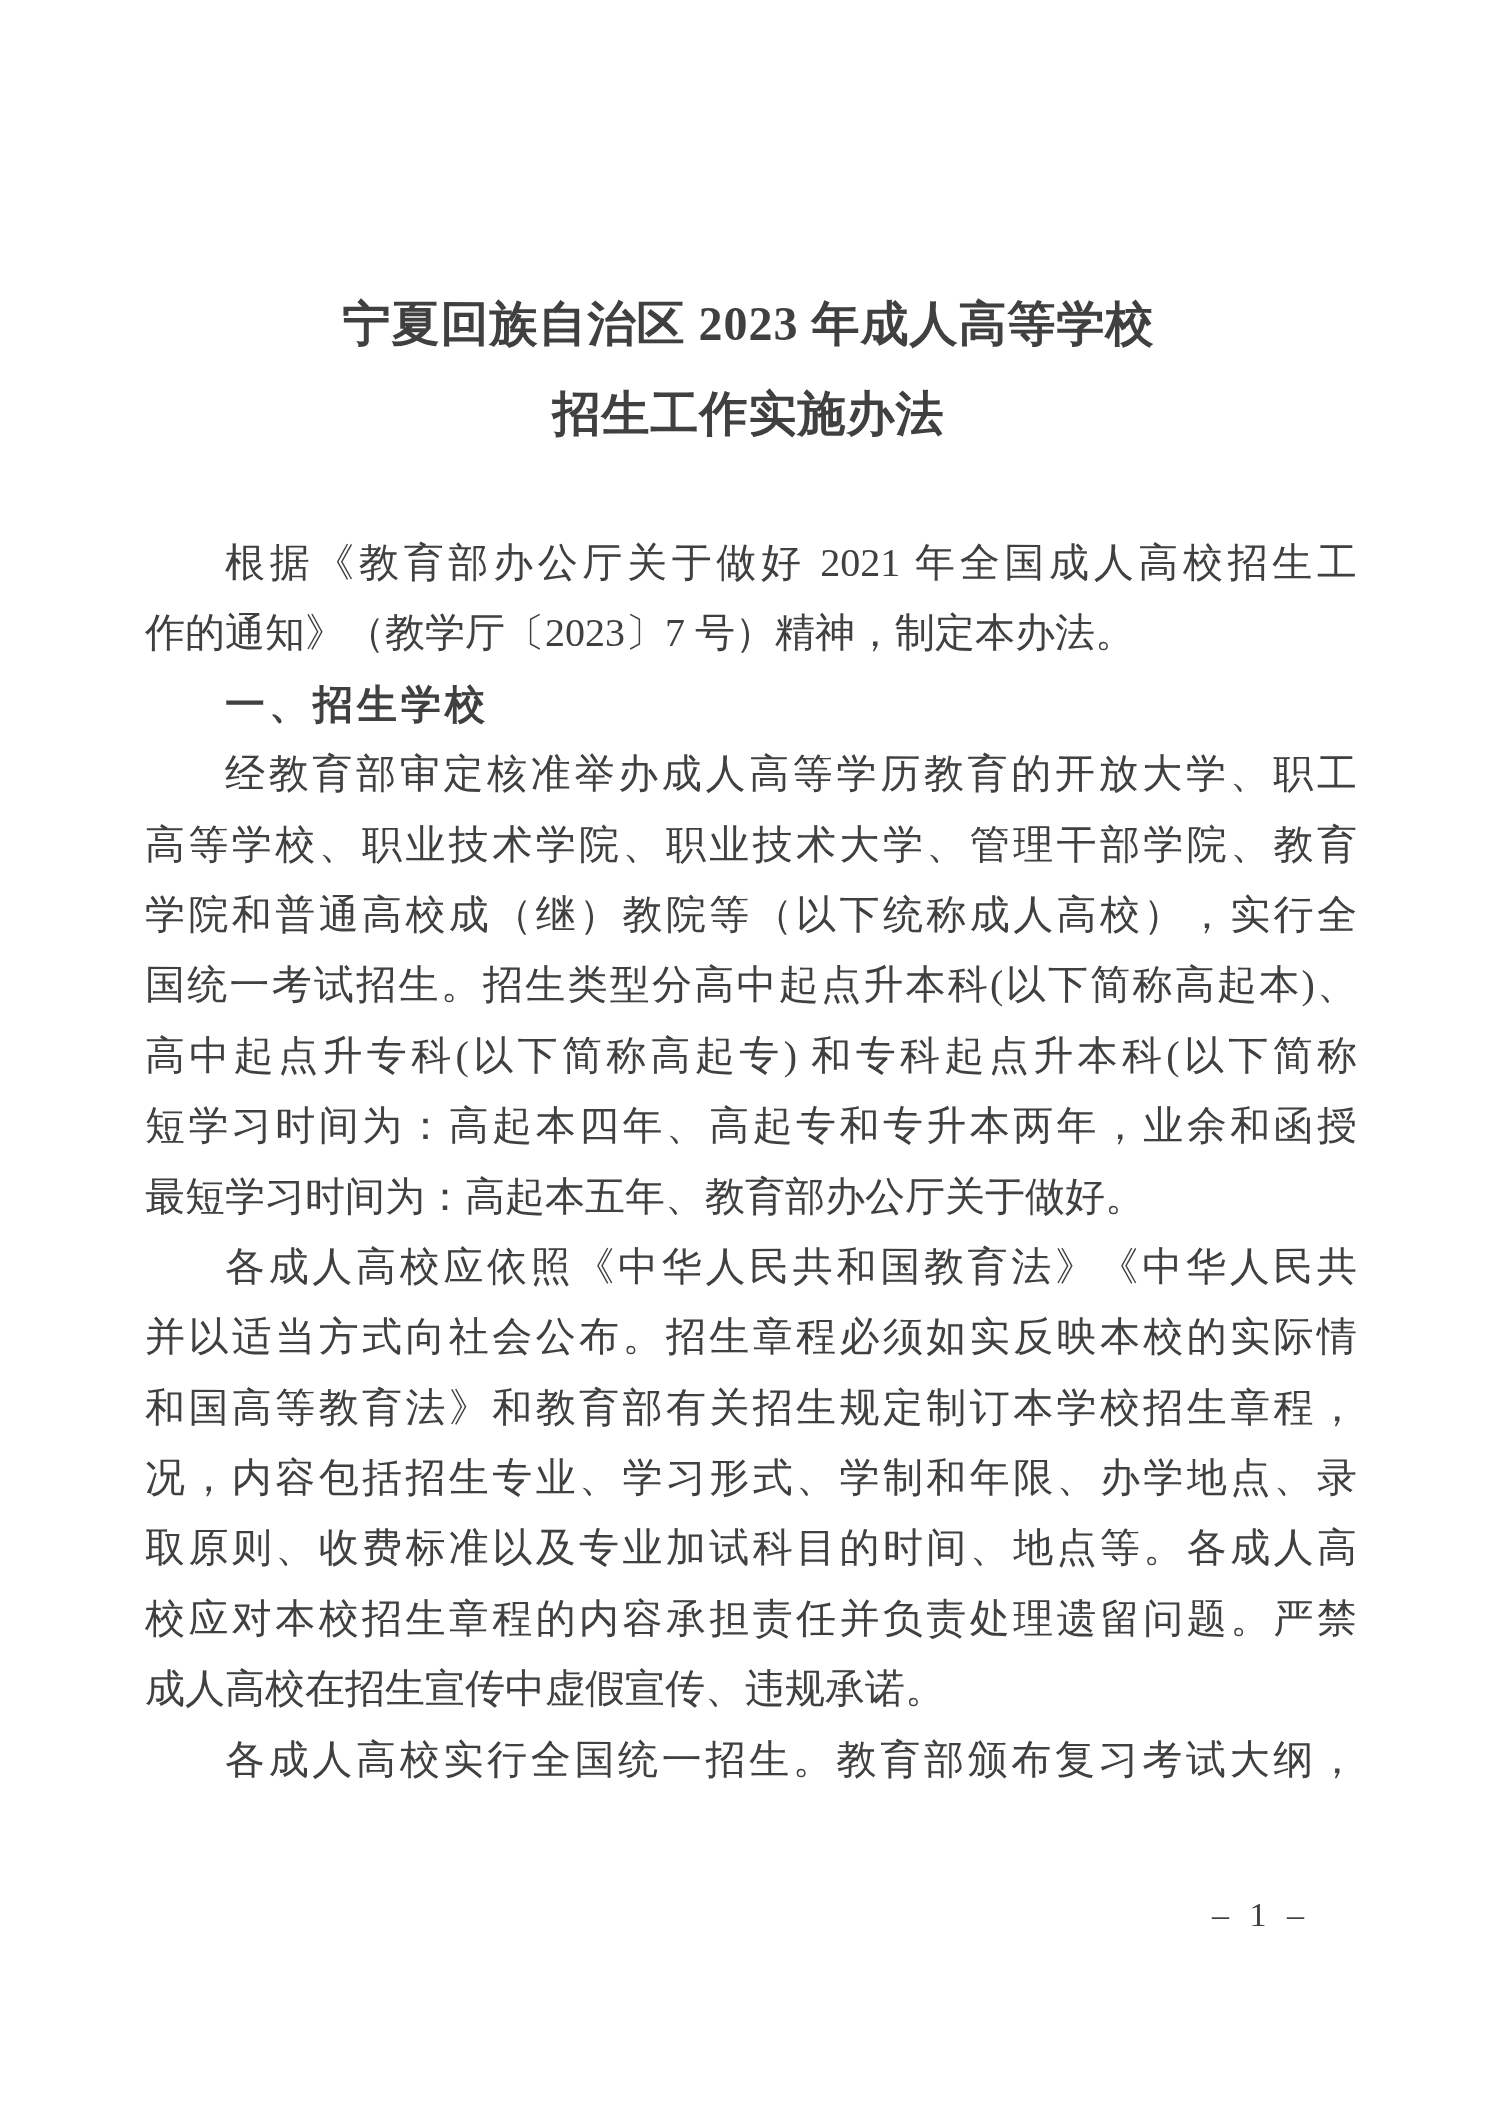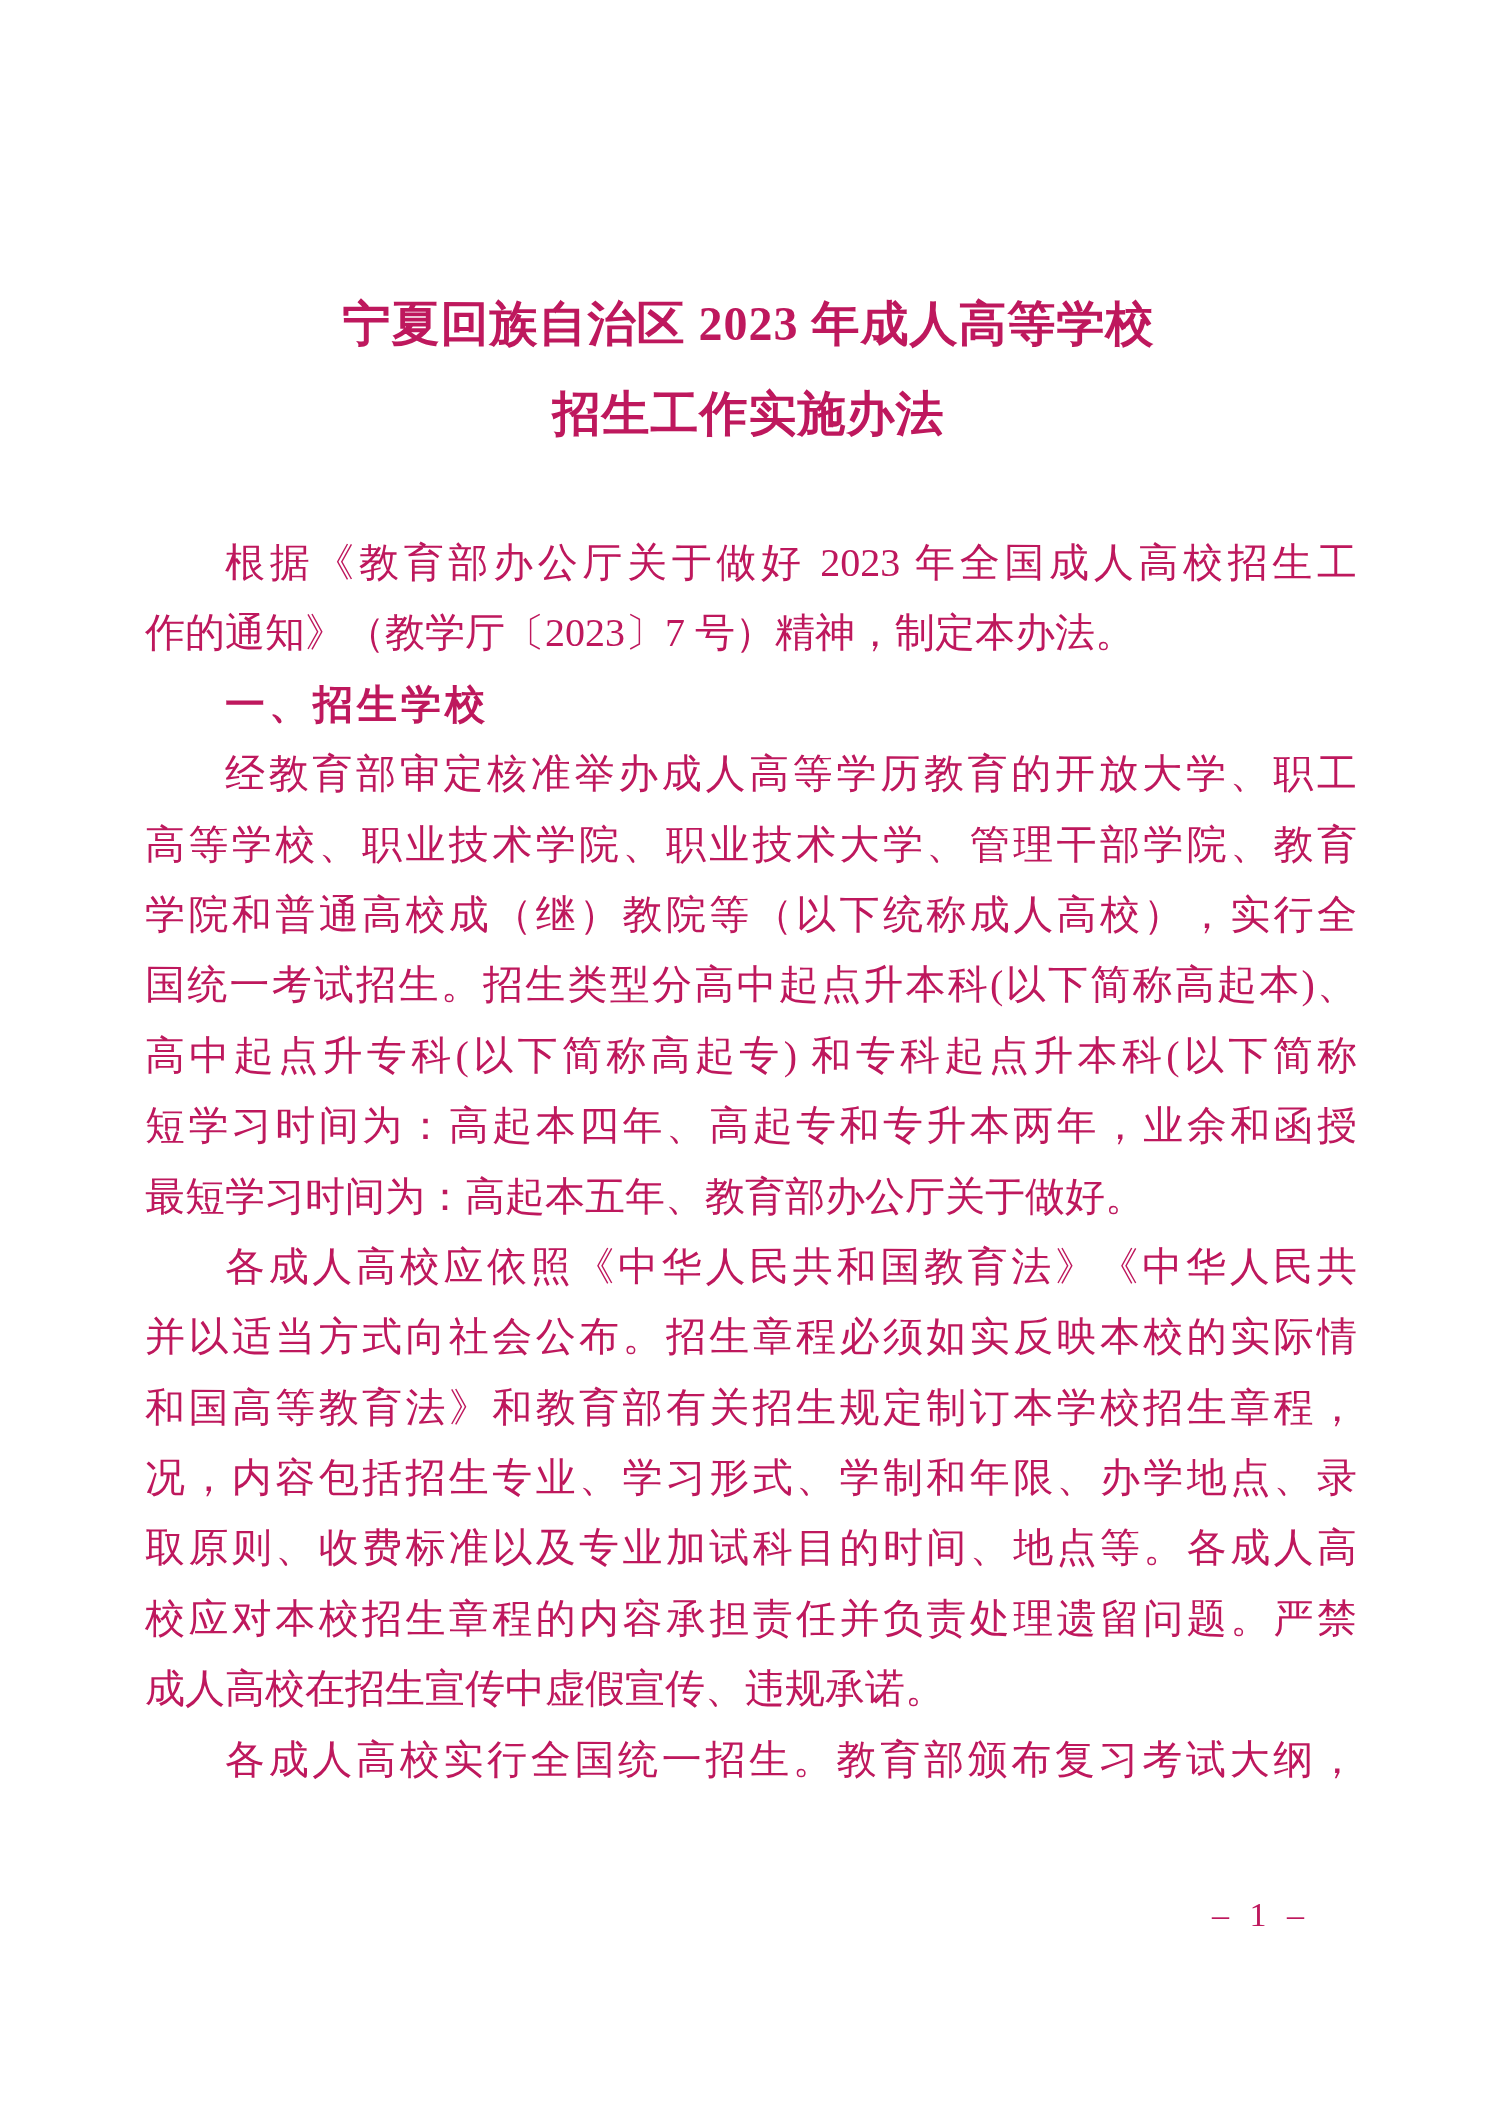--- a/index.html
+++ b/index.html
@@ -5,21 +5,21 @@
   html, body {
     margin: 0;
     padding: 0;
     background: #ffffff;
   }
   .page {
     position: relative;
     width: 1497px;
     height: 2117px;
     background: #ffffff;
-    color: #be185d;
+    color: #404040;
     font-family: "Liberation Serif", serif;
     overflow: hidden;
   }
   .doc-title {
     position: absolute;
     top: 279px;
     left: 0;
     width: 100%;
     text-align: center;
     font-weight: bold;
@@ -68,21 +68,21 @@
 <body>
 
 <div class="page">
 
   <div class="doc-title">
     <div>宁夏回族自治区 2023 年成人高等学校</div>
     <div>招生工作实施办法</div>
   </div>
 
   <div class="doc-body">
-      <div class="line first">根据《教育部办公厅关于做好 2023 年全国成人高校招生工</div>
+      <div class="line first">根据《教育部办公厅关于做好 2021 年全国成人高校招生工</div>
       <div class="line last">作的通知》（教学厅〔2023〕7 号）精神，制定本办法。</div>
       <div class="line heading">一、招生学校</div>
       <div class="line first">经教育部审定核准举办成人高等学历教育的开放大学、职工</div>
       <div class="line">高等学校、职业技术学院、职业技术大学、管理干部学院、教育</div>
       <div class="line">学院和普通高校成（继）教院等（以下统称成人高校），实行全</div>
       <div class="line">国统一考试招生。招生类型分高中起点升本科(以下简称高起本)、</div>
       <div class="line">高中起点升专科(以下简称高起专) 和专科起点升本科(以下简称</div>
       <div class="line">短学习时间为：高起本四年、高起专和专升本两年，业余和函授</div>
       <div class="line last">最短学习时间为：高起本五年、教育部办公厅关于做好。</div>
       <div class="line first">各成人高校应依照《中华人民共和国教育法》《中华人民共</div>

